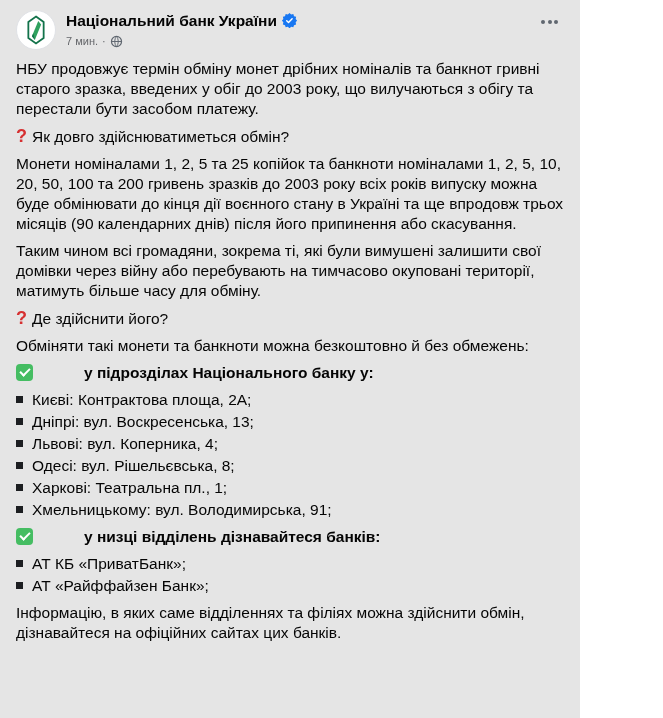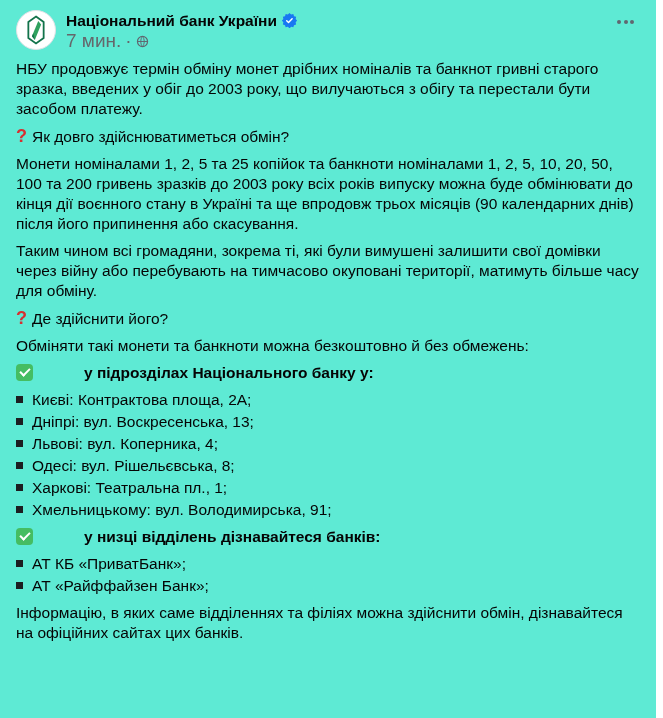--- a/index.html
+++ b/index.html
@@ -3,34 +3,34 @@
 <meta charset="utf-8">
 <style>
   * { box-sizing: border-box; }
   html, body { margin: 0; padding: 0; }
   body {
     width: 663px; height: 718px; overflow: hidden;
     background: #ffffff;
     font-family: "Liberation Sans", sans-serif;
     color: #050505;
   }
-  .card { width: 656px; height: 718px; background: #5eead4; }
+  .card { width: 580px; height: 718px; background: #e5e5e5; }
 
   
   .post-header { display: flex; align-items: flex-start; padding: 10px 16px 7px 16px; position: relative; }
   .avatar {
     width: 40px; height: 40px; border-radius: 50%;
     border: 1px solid #e0e2e6; background: #fff;
     display: flex; align-items: center; justify-content: center;
     flex: 0 0 auto; cursor: pointer;
   }
   .header-text { margin-left: 10px; padding-top: 1px; }
   .name-row { display: flex; align-items: center; gap: 5px; }
   .page-name { font-weight: 700; font-size: 15.5px; line-height: 19px; color: #050505; cursor: pointer; }
-  .meta-row { display: flex; align-items: center; gap: 4px; margin-top: 3px; color: #65676b; font-size: 19px; line-height: 16px; }
+  .meta-row { display: flex; align-items: center; gap: 4px; margin-top: 3px; color: #65676b; font-size: 11px; line-height: 16px; }
   .meta-row .sep { color: #65676b; }
   .more-btn {
     position: absolute; right: 18px; top: 16px;
     display: flex; align-items: center; cursor: pointer; padding: 4px;
   }
   .more-btn i { display: inline-block; width: 4px; height: 4px; border-radius: 50%; background: #606770; margin-left: 2.5px; }
 
   
   .post-body { padding: 2px 16px 0 16px; font-size: 15.5px; line-height: 20px; }
   .post-body p { margin: 0 0 7px 0; }

